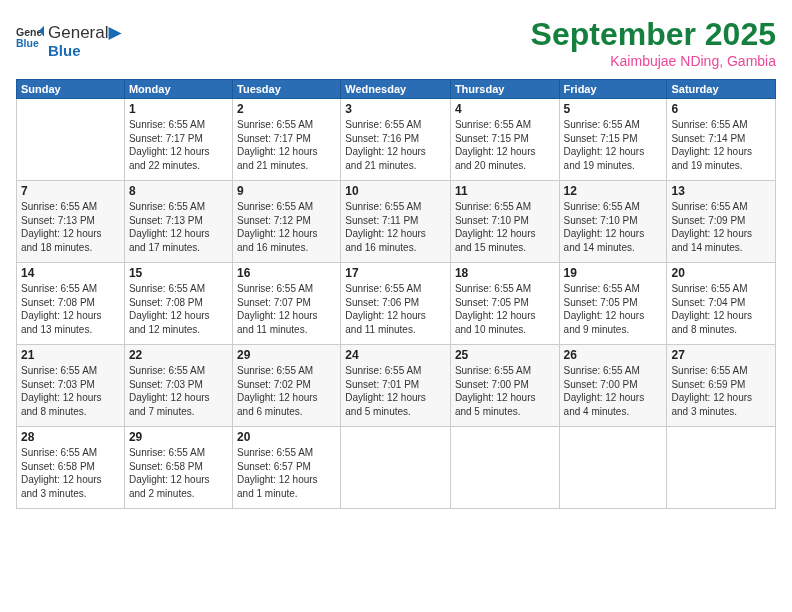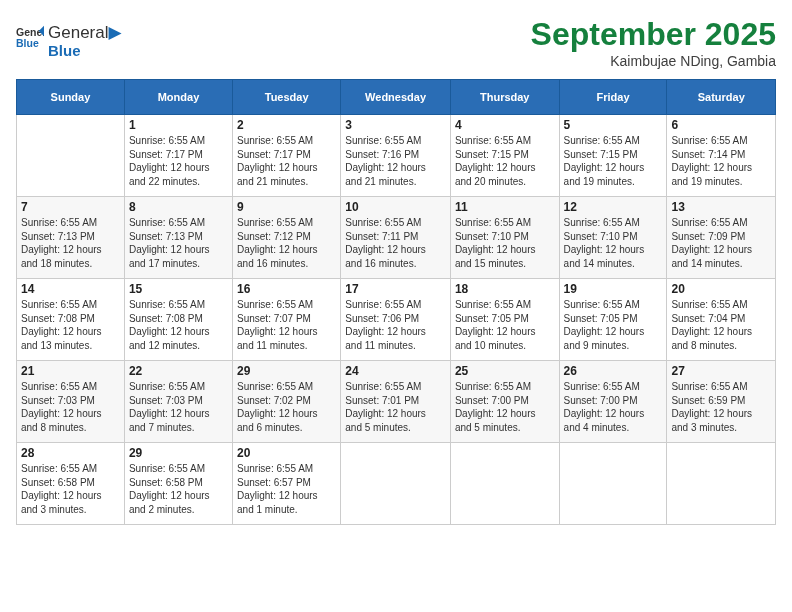--- a/index.html
+++ b/index.html
@@ -34,32 +34,32 @@
     .title-block {
       text-align: right;
     }
     .month-title {
       font-size: 32px;
       font-weight: bold;
       color: #15803d;
     }
     .location {
       font-size: 14px;
-      color: #404040;
+      color: #ec4899;
     }
     .calendar {
       width: 100%;
       border-collapse: collapse;
       font-size: 9.5px;
     }
     .calendar th {
       background: #2a6db5;
       color: #fff;
-      padding: 11px 4px;
-      text-align: center;
+      padding: 3px 4px;
+      text-align: left;
       font-size: 11px;
       font-weight: bold;
       border: 1px solid #1a5a9a;
     }
     .calendar td {
       border: 1px solid #ccc;
       vertical-align: top;
       padding: 3px 4px;
       width: 113px;
       height: 82px;

